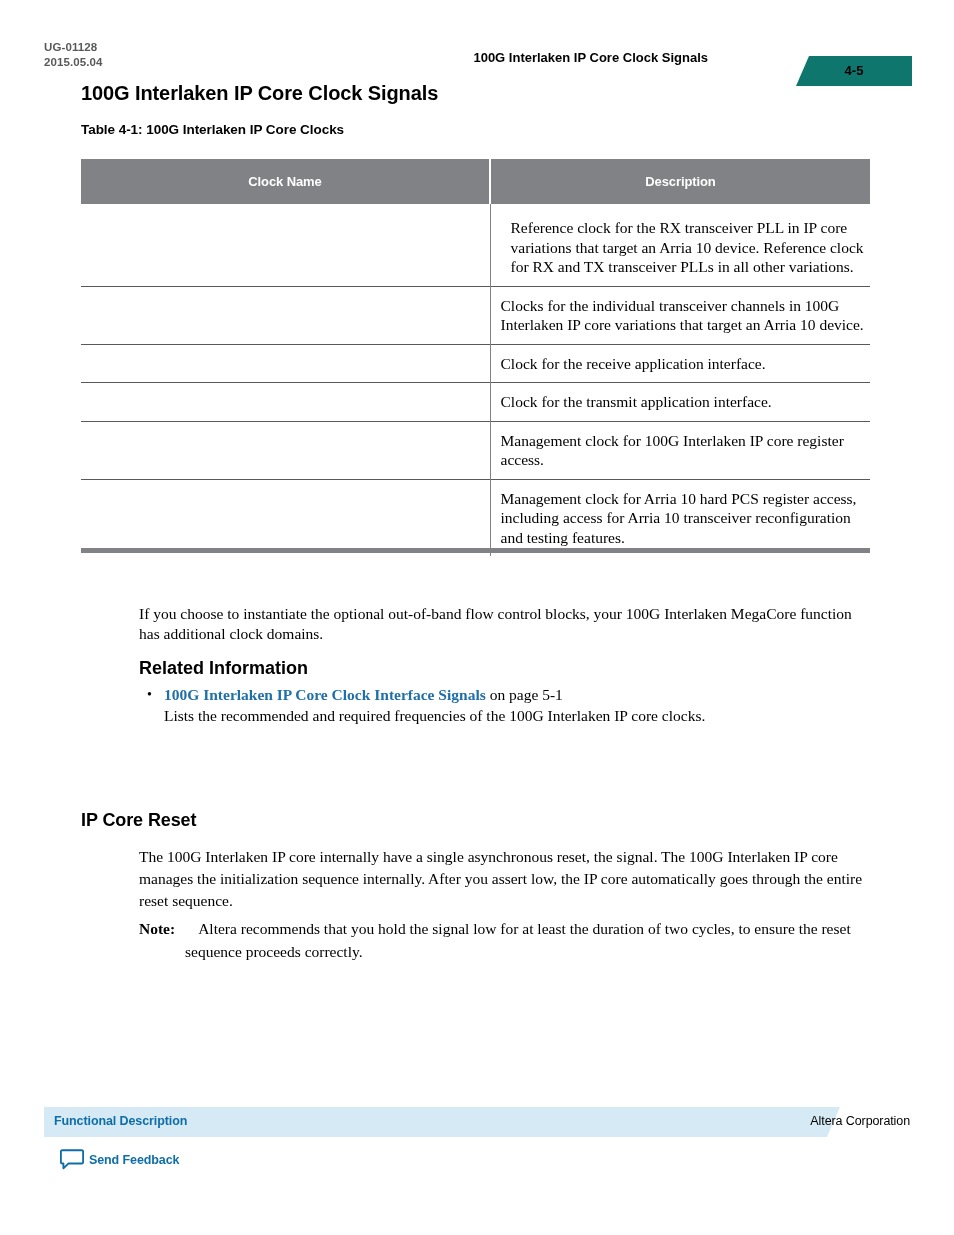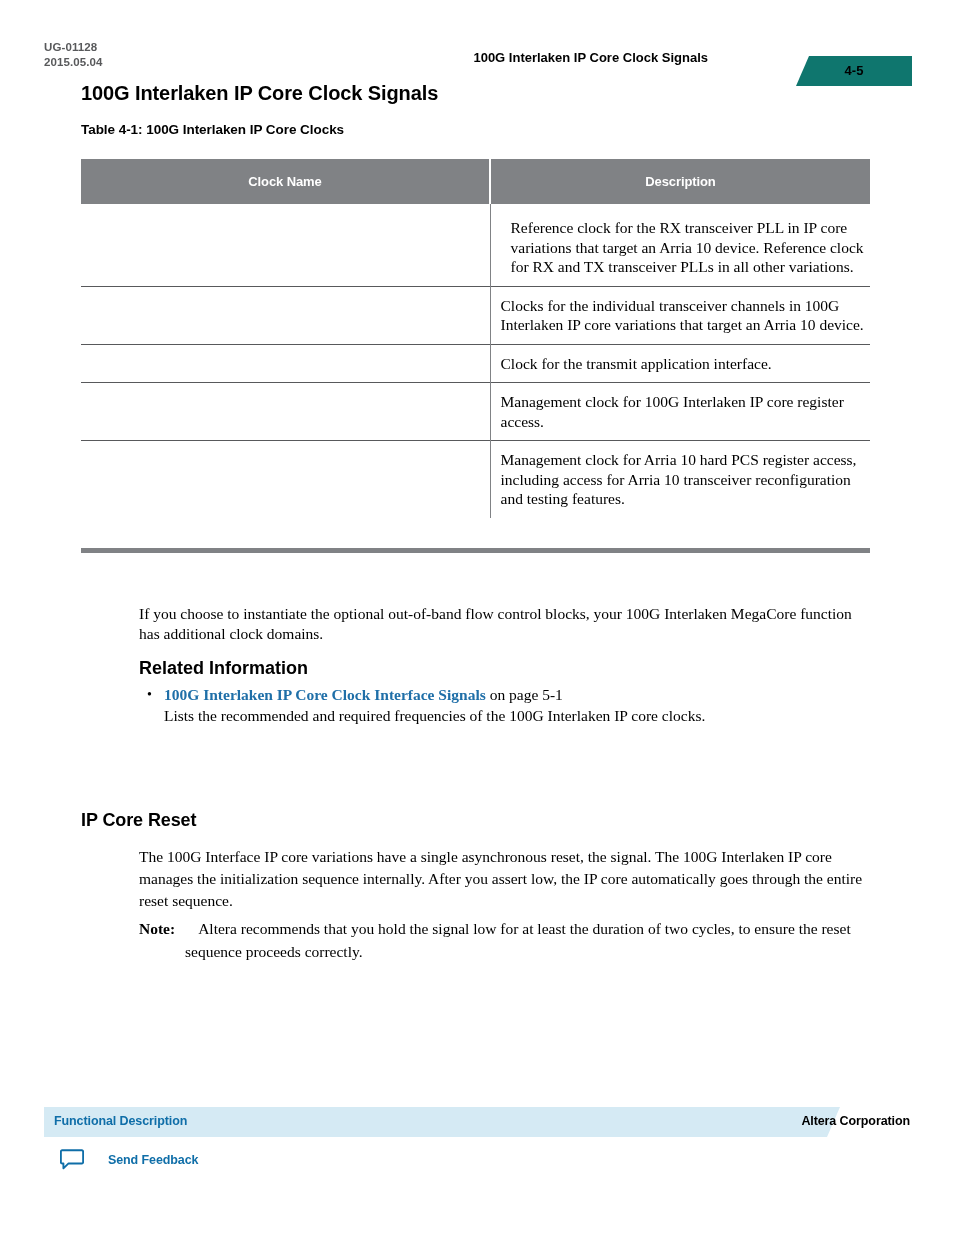--- a/index.html
+++ b/index.html
@@ -238,31 +238,31 @@
     font-weight: bold;
     color: #0f6ea8;
     letter-spacing: -.1px;
   }
   .footer-right {
     position: absolute;
     right: 44px;
     top: 1114px;
     font-family: "Liberation Sans", sans-serif;
     font-size: 12.5px;
-    font-weight: bold;
+    font-weight: normal;
     color: #000;
     letter-spacing: -.1px;
   }
   .feedback {
     position: absolute;
     left: 60px;
     top: 1149px;
     display: flex;
     align-items: center;
-    gap: 24px;
+    gap: 5px;
   }
   .feedback-icon { width: 24px; height: 21px; display: block; }
   .feedback-label {
     font-family: "Liberation Sans", sans-serif;
     font-size: 12.5px;
     font-weight: bold;
     color: #0f6ea8;
     letter-spacing: -.1px;
   }
 </style>
@@ -294,20 +294,24 @@
     <tr>
       <td class="cell-name"></td>
       <td>Reference clock for the RX transceiver PLL in IP core variations that target an Arria 10 device. Reference clock for RX and TX transceiver PLLs in all other variations.</td>
     </tr>
     <tr>
       <td class="cell-name"></td>
       <td>Clocks for the individual transceiver channels in 100G Interlaken IP core variations that target an Arria 10 device.</td>
     </tr>
     <tr>
       <td class="cell-name"></td>
+      <td>Clock for the receive application interface.</td>
+    </tr>
+    <tr>
+      <td class="cell-name"></td>
       <td>Clock for the transmit application interface.</td>
     </tr>
     <tr>
       <td class="cell-name"></td>
       <td>Management clock for 100G Interlaken IP core register access.</td>
     </tr>
     <tr>
       <td class="cell-name"></td>
       <td>Management clock for Arria 10 hard PCS register access, including access for Arria 10 transceiver reconfiguration and testing features.</td>
     </tr>
@@ -321,21 +325,21 @@
 
 <ul class="related-list">
   <li>
     <a class="xref" href="#">100G Interlaken IP Core Clock Interface Signals</a><span> on page 5-1</span>
     <span class="desc-line">Lists the recommended and required frequencies of the 100G Interlaken IP core clocks.</span>
   </li>
 </ul>
 
 <h2 class="sub-title">IP Core Reset</h2>
 
-<div class="body-para" style="top:847px;"><span>The 100G Interface IP core variations have a single asynchronous reset, the </span><span class="sig"></span><span> signal. The 100G Interlaken IP core manages the initialization sequence internally. After you assert </span><span class="sig"></span><span> low, the IP core automatically goes through the entire reset sequence.</span></div>
+<div class="body-para" style="top:847px;"><span>The 100G Interlaken IP core internally have a single asynchronous reset, the </span><span class="sig"></span><span> signal. The 100G Interlaken IP core manages the initialization sequence internally. After you assert </span><span class="sig"></span><span> low, the IP core automatically goes through the entire reset sequence.</span></div>
 
 <div class="note-block">
   <span class="note-label">Note:</span>
   <span class="note-body"><span>Altera recommends that you hold the </span><span class="sig"></span><span> signal low for at least the duration of two </span><span class="sig"></span><span>cycles, to ensure the reset sequence proceeds correctly.</span></span>
 </div>
 
 <div class="footer-bar"></div>
 <div class="footer-left">Functional Description</div>
 <div class="footer-right">Altera Corporation</div>
 

